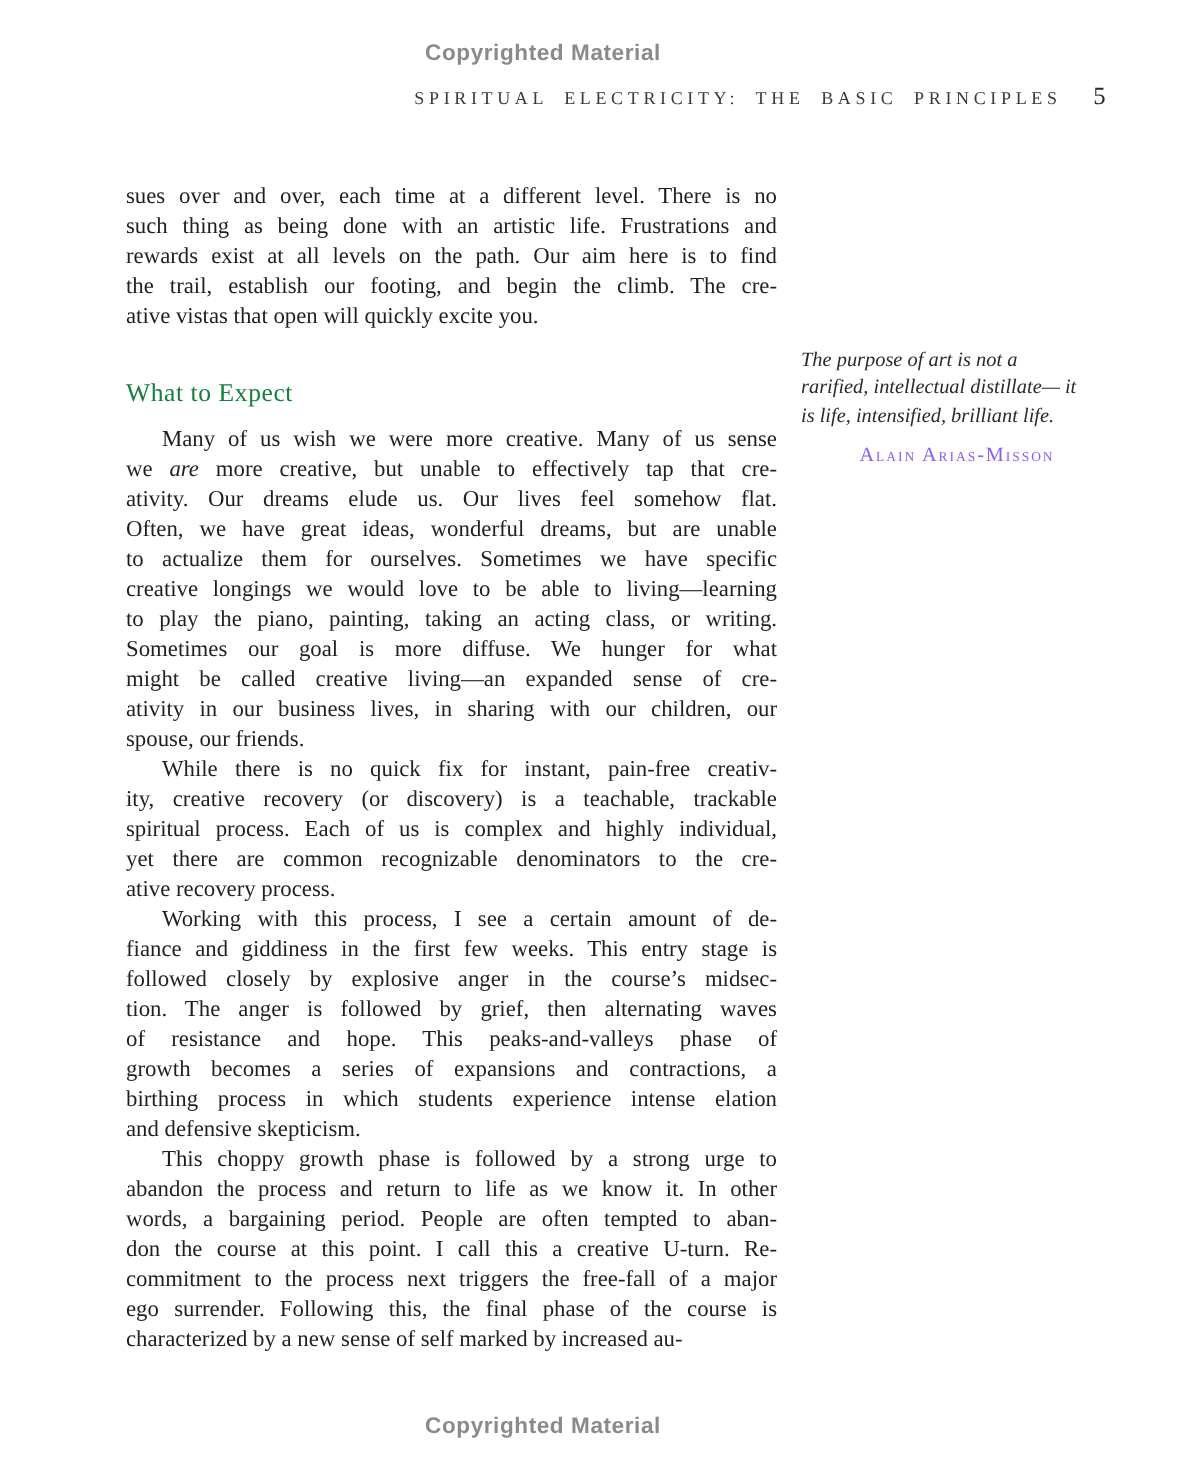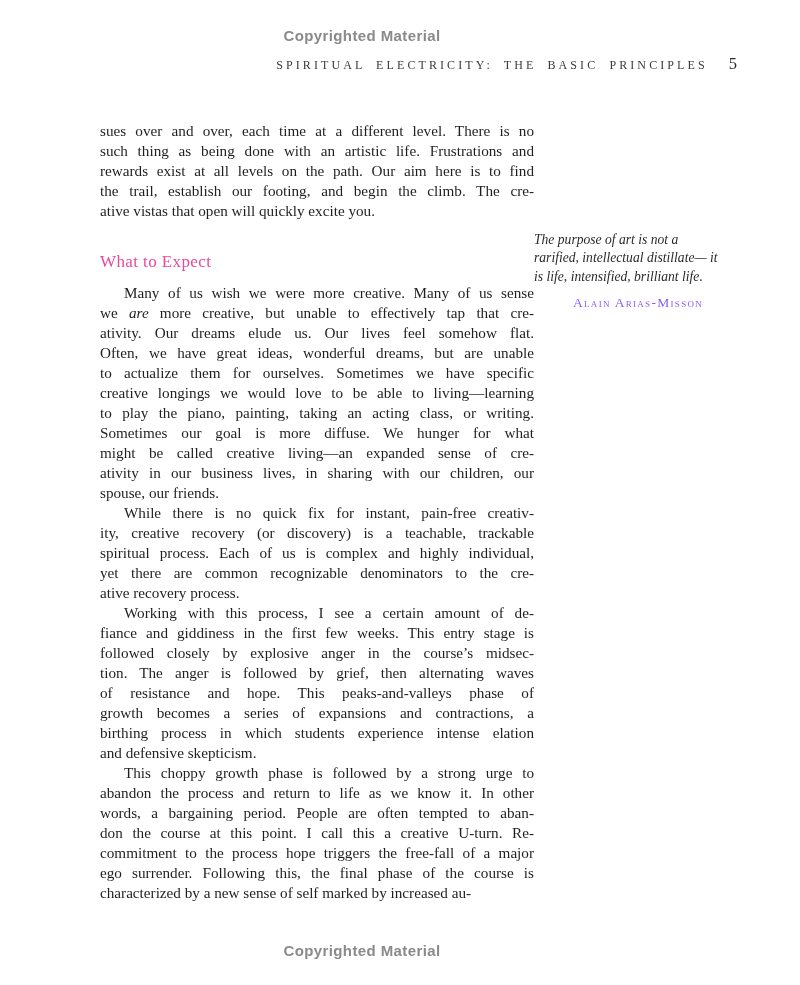--- a/index.html
+++ b/index.html
@@ -25,35 +25,35 @@
     white-space:nowrap;
     color:#3a3a3a;
   }
   .running-head .title{
     font-size:12px;letter-spacing:3.1px;word-spacing:5px;
   }
   .running-head .pagenum{
     font-size:16.5px;letter-spacing:0;margin-left:21px;color:#2a2a2a;
   }
   .body-col{
-    position:absolute;left:100px;top:121px;width:434px;
+    position:absolute;left:84px;top:121px;width:434px;
     font-size:15.2px;line-height:20px;color:#1f1f1f;
   }
   .para{margin:0;padding:0;}
   .line{
     display:block;
     text-align:justify;
     text-align-last:justify;
   }
   .line.last{text-align-last:left;}
   .para.indent .line:first-child{text-indent:24px;}
   .section-heading{
     font-size:17px;font-weight:normal;
     letter-spacing:.4px;
-    margin:31px 0 11px 0;line-height:20px;color:#ec4899;
+    margin:31px 0 11px 0;line-height:20px;color:#15803d;
   }
   .margin-col{
     position:absolute;left:534px;top:231px;width:186px;
     color:#2a2a2a;
   }
   .quote-line{
     display:block;
     font-style:italic;
     font-size:13.6px;line-height:18.3px;
   }
@@ -115,21 +115,21 @@
           <span class="line">of resistance and hope. This peaks-and-valleys phase of</span>
           <span class="line">growth becomes a series of expansions and contractions, a</span>
           <span class="line">birthing process in which students experience intense elation</span>
           <span class="line last">and defensive skepticism.</span>
         </p>
         <p class="para indent">
           <span class="line">This choppy growth phase is followed by a strong urge to</span>
           <span class="line">abandon the process and return to life as we know it. In other</span>
           <span class="line">words, a bargaining period. People are often tempted to aban-</span>
           <span class="line">don the course at this point. I call this a creative U-turn. Re-</span>
-          <span class="line">commitment to the process hope triggers the free-fall of a major</span>
+          <span class="line">commitment to the process next triggers the free-fall of a major</span>
           <span class="line">ego surrender. Following this, the final phase of the course is</span>
           <span class="line last">characterized by a new sense of self marked by increased au-</span>
         </p>
       </div>
   </div>
 
   <aside class="margin-col">
     <div id="quote-lines-slot">
         <span class="quote-line">The purpose of art is not a</span>
         <span class="quote-line">rarified, intellectual distillate— it</span>

